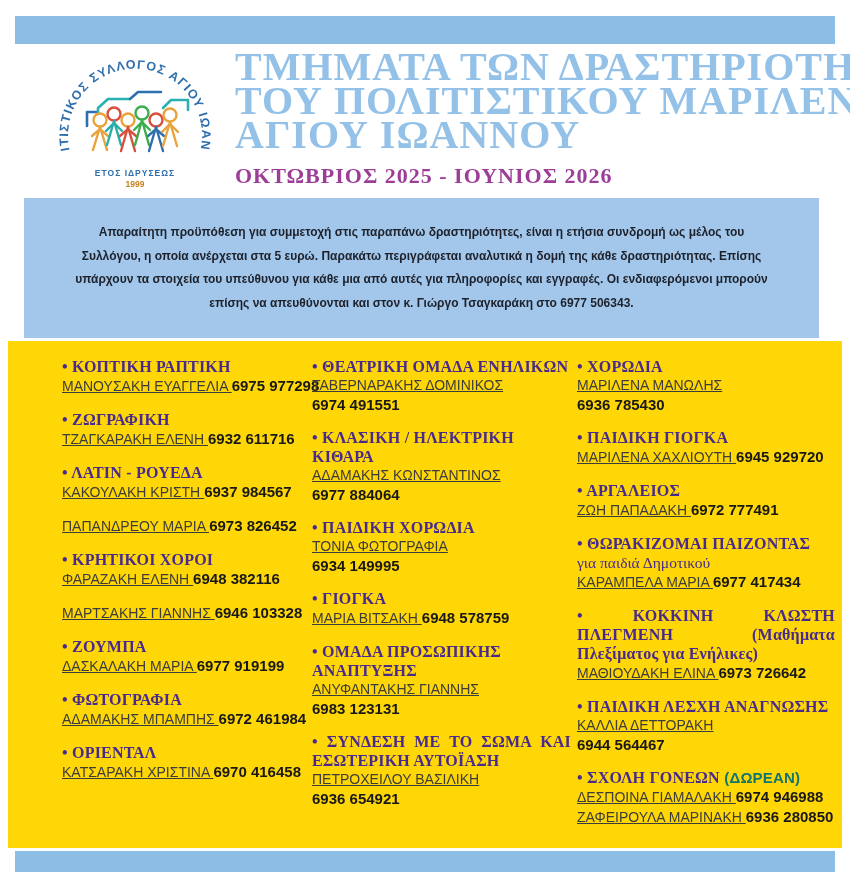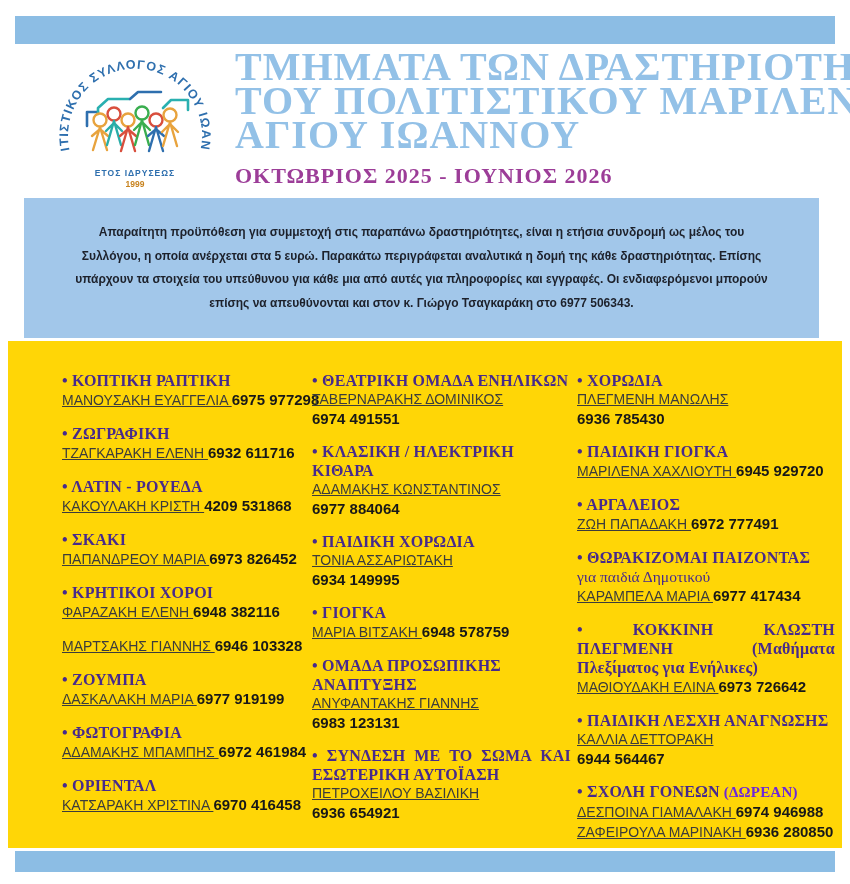--- a/index.html
+++ b/index.html
@@ -33,37 +33,37 @@
   .intro-text{
     width:700px;text-align:center;font-weight:bold;
     font-size:12px;line-height:23.5px;color:#1d212b;
   }
 
   .yellow-board{
     position:absolute;left:8px;top:341px;width:834px;height:507px;
     background:#ffd606;
   }
   .columns{
-    position:absolute;left:54px;top:30px;right:8px;
+    position:absolute;left:54px;top:16px;right:8px;
     display:grid;grid-template-columns:244px 259px 258px;column-gap:6px;
   }
   .entry{margin-bottom:14px;}
   .etitle{
     font-family:"Liberation Serif","DejaVu Serif",serif;
     font-weight:bold;color:#472a8c;font-size:16px;line-height:19px;
     letter-spacing:0.2px;
   }
   .etitle.justify{text-align:justify;}
   .esub{
     font-family:"Liberation Serif","DejaVu Serif",serif;
     font-weight:normal;color:#472a8c;font-size:15.5px;line-height:19px;
   }
   .suffix{
-    font-family:Liberation Serif, serif;
-    font-weight:bold;color:#6d28d9;font-size:15px;
+    font-family:Liberation Sans, sans-serif;
+    font-weight:bold;color:#0f766e;font-size:15px;
   }
   .crow{font-size:14px;line-height:19px;color:#3c3c3c;white-space:nowrap;}
   .cname{font-size:14px;color:#3c3c3c;text-decoration:underline;}
   .cphone{font-size:15px;font-weight:bold;color:#181818;}
 </style>
 </head>
 <body>
 
 <div class="bar top"></div>
 
@@ -131,24 +131,23 @@
         <div class="entry">
           <div class="etitle"><span class="bullet">• </span>ΚΟΠΤΙΚΗ ΡΑΠΤΙΚΗ</div>
           <div class="crow"><span class="cname">ΜΑΝΟΥΣΑΚΗ ΕΥΑΓΓΕΛΙΑ </span><span class="cphone">6975 977298</span></div>
         </div>
         <div class="entry">
           <div class="etitle"><span class="bullet">• </span>ΖΩΓΡΑΦΙΚΗ</div>
           <div class="crow"><span class="cname">ΤΖΑΓΚΑΡΑΚΗ ΕΛΕΝΗ </span><span class="cphone">6932 611716</span></div>
         </div>
         <div class="entry">
           <div class="etitle"><span class="bullet">• </span>ΛΑΤΙΝ - ΡΟΥΕΔΑ</div>
-          <div class="crow"><span class="cname">ΚΑΚΟΥΛΑΚΗ ΚΡΙΣΤΗ </span><span class="cphone">4209 531868</span></div>
-        </div>
-        <div class="entry">
-          <div class="etitle"><span class="bullet">• </span>ΣΚΑΚΙ</div>
+          <div class="crow"><span class="cname">ΚΑΚΟΥΛΑΚΗ ΚΡΙΣΤΗ </span><span class="cphone">6937 984567</span></div>
+        </div>
+        <div class="entry">
           <div class="crow"><span class="cname">ΠΑΠΑΝΔΡΕΟΥ ΜΑΡΙΑ </span><span class="cphone">6973 826452</span></div>
         </div>
         <div class="entry">
           <div class="etitle"><span class="bullet">• </span>ΚΡΗΤΙΚΟΙ ΧΟΡΟΙ</div>
           <div class="crow"><span class="cname">ΦΑΡΑΖΑΚΗ ΕΛΕΝΗ </span><span class="cphone">6948 382116</span></div>
         </div>
         <div class="entry">
           <div class="crow"><span class="cname">ΜΑΡΤΣΑΚΗΣ ΓΙΑΝΝΗΣ </span><span class="cphone">6946 103328</span></div>
         </div>
         <div class="entry">
@@ -170,42 +169,42 @@
           <div class="crow cname">ΤΑΒΕΡΝΑΡΑΚΗΣ ΔΟΜΙΝΙΚΟΣ</div>
           <div class="crow cphone">6974 491551</div>
         </div>
         <div class="entry">
           <div class="etitle"><span class="bullet">• </span>ΚΛΑΣΙΚΗ / ΗΛΕΚΤΡΙΚΗ ΚΙΘΑΡΑ</div>
           <div class="crow cname">ΑΔΑΜΑΚΗΣ ΚΩΝΣΤΑΝΤΙΝΟΣ</div>
           <div class="crow cphone">6977 884064</div>
         </div>
         <div class="entry">
           <div class="etitle"><span class="bullet">• </span>ΠΑΙΔΙΚΗ ΧΟΡΩΔΙΑ</div>
-          <div class="crow cname">ΤΟΝΙΑ ΑΣΣΑΡΙΩΤΑΚΗ</div>
+          <div class="crow cname">ΤΟΝΙΑ ΦΩΤΟΓΡΑΦΙΑ</div>
           <div class="crow cphone">6934 149995</div>
         </div>
         <div class="entry">
           <div class="etitle"><span class="bullet">• </span>ΓΙΟΓΚΑ</div>
           <div class="crow"><span class="cname">ΜΑΡΙΑ ΒΙΤΣΑΚΗ </span><span class="cphone">6948 578759</span></div>
         </div>
         <div class="entry">
           <div class="etitle"><span class="bullet">• </span>ΟΜΑΔΑ ΠΡΟΣΩΠΙΚΗΣ ΑΝΑΠΤΥΞΗΣ</div>
           <div class="crow cname">ΑΝΥΦΑΝΤΑΚΗΣ ΓΙΑΝΝΗΣ</div>
           <div class="crow cphone">6983 123131</div>
         </div>
         <div class="entry">
           <div class="etitle justify"><span class="bullet">• </span>ΣΥΝΔΕΣΗ ΜΕ ΤΟ ΣΩΜΑ ΚΑΙ ΕΣΩΤΕΡΙΚΗ ΑΥΤΟΪΑΣΗ</div>
           <div class="crow cname">ΠΕΤΡΟΧΕΙΛΟΥ ΒΑΣΙΛΙΚΗ</div>
           <div class="crow cphone">6936 654921</div>
         </div>
       </div>
     <div class="col">
         <div class="entry">
           <div class="etitle"><span class="bullet">• </span>ΧΟΡΩΔΙΑ</div>
-          <div class="crow cname">ΠΛΕΓΜΕΝΗ ΜΑΝΩΛΗΣ</div>
+          <div class="crow cname">ΜΑΡΙΛΕΝΑ ΜΑΝΩΛΗΣ</div>
           <div class="crow cphone">6936 785430</div>
         </div>
         <div class="entry">
           <div class="etitle"><span class="bullet">• </span>ΠΑΙΔΙΚΗ ΓΙΟΓΚΑ</div>
           <div class="crow"><span class="cname">ΜΑΡΙΛΕΝΑ ΧΑΧΛΙΟΥΤΗ </span><span class="cphone">6945 929720</span></div>
         </div>
         <div class="entry">
           <div class="etitle"><span class="bullet">• </span>ΑΡΓΑΛΕΙΟΣ</div>
           <div class="crow"><span class="cname">ΖΩΗ ΠΑΠΑΔΑΚΗ </span><span class="cphone">6972 777491</span></div>
         </div>

